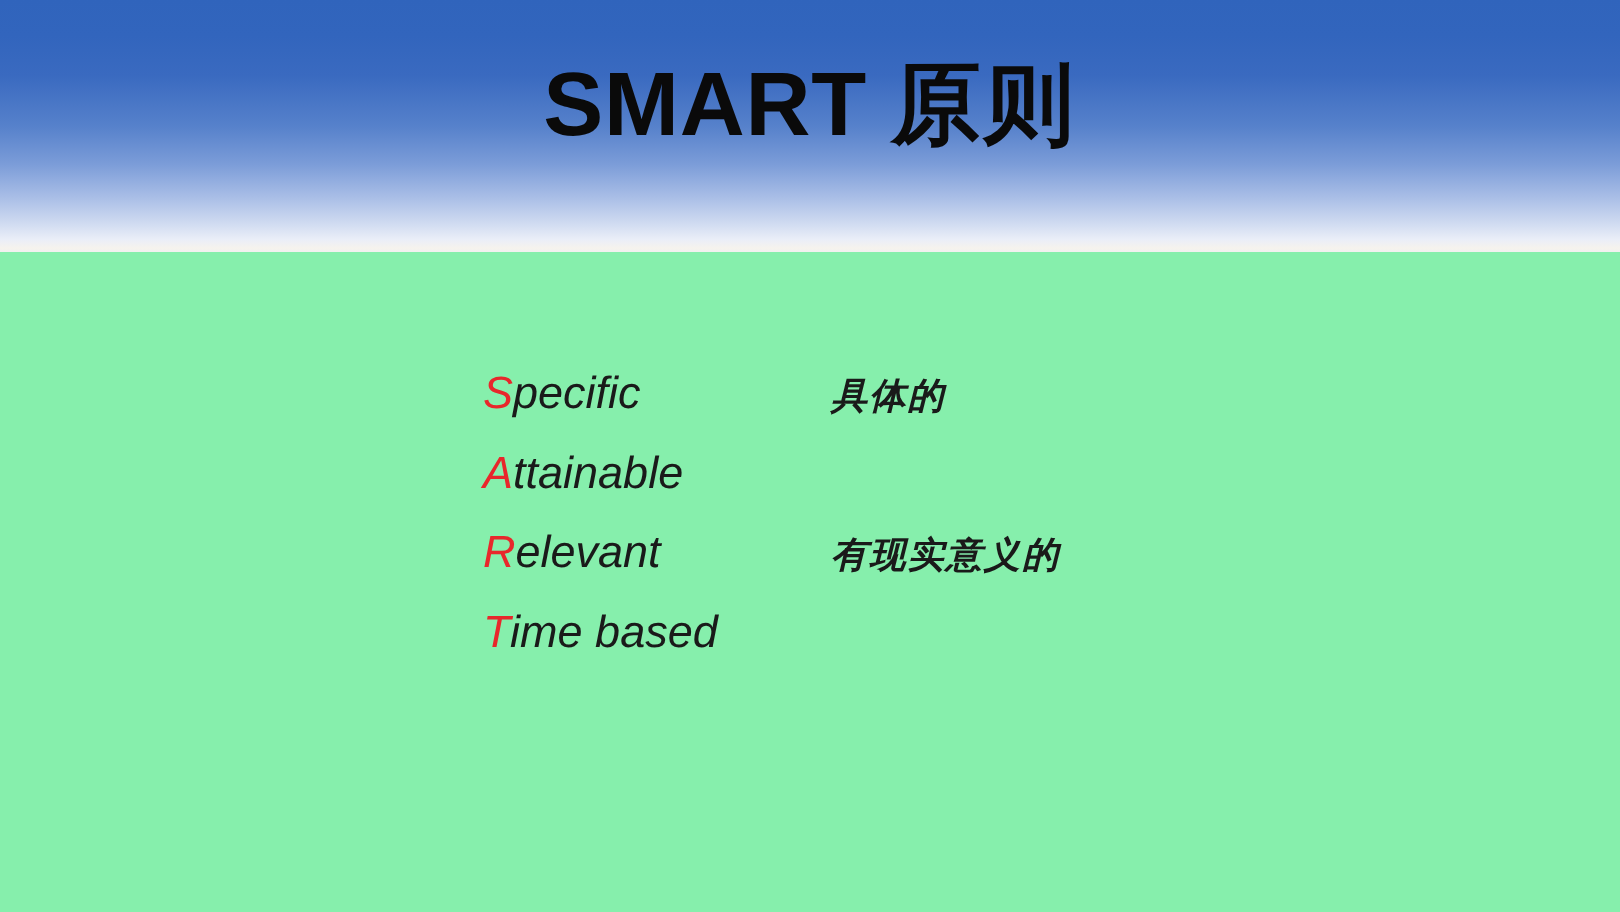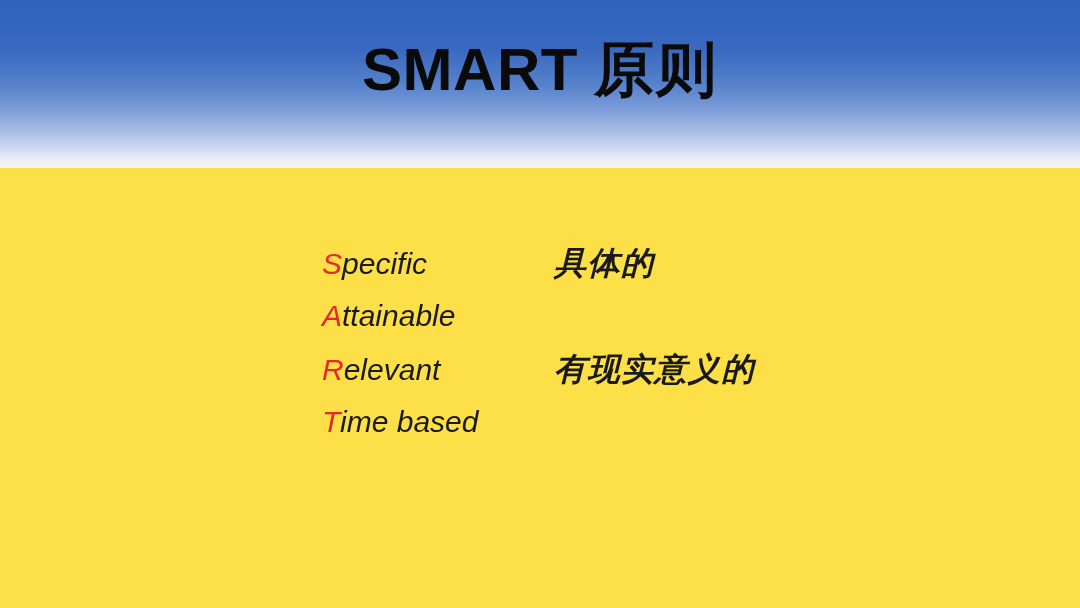--- a/index.html
+++ b/index.html
@@ -11,21 +11,21 @@
     height: 608px;
     overflow: hidden;
     background: #f1f1f0;
     font-family: "Liberation Sans", "DejaVu Sans", sans-serif;
   }
 
   #slide {
     position: relative;
     width: 1080px;
     height: 608px;
-    background: #fde047;
+    background: #86efac;
   }
 
   
   #header-band {
     position: absolute;
     left: 0;
     top: 0;
     width: 1080px;
     height: 168px;
     background: linear-gradient(to bottom,
@@ -81,21 +81,21 @@
     font-weight: 400;
     color: #1a1a1a;
     line-height: 34px;
     white-space: nowrap;
   }
   .term .initial {
     color: #e8272b;
   }
 
   .translation {
-    font-size: 32px;
+    font-size: 24px;
     font-weight: bold;
     color: #1a1a1a;
     line-height: 34px;
     letter-spacing: 1.5px;
     white-space: nowrap;
   }
 </style>
 </head>
 <body>
 

